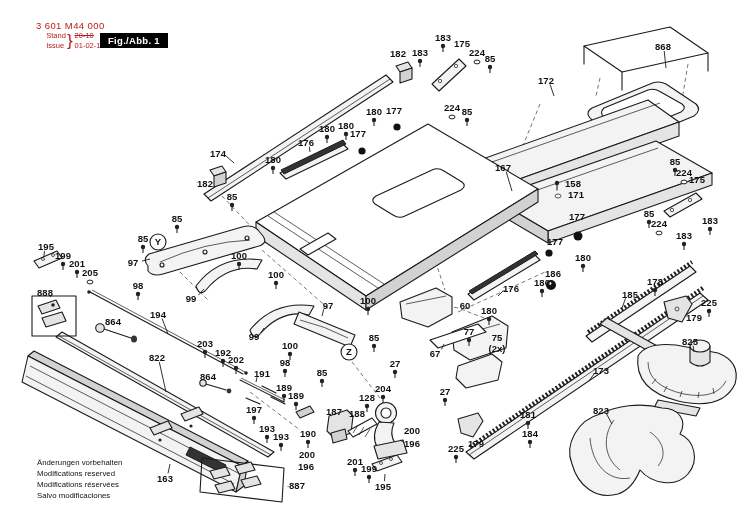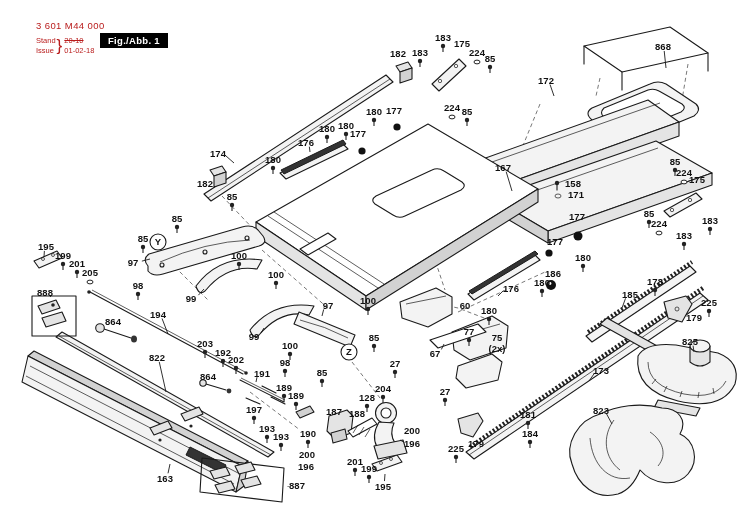--- a/index.html
+++ b/index.html
@@ -1,20 +1,20 @@
 <!DOCTYPE html>
 <html><head>
 <meta charset="utf-8">
 <style>
   html,body{margin:0;padding:0;background:#ffffff;}
   .page{position:relative;width:750px;height:530px;background:#fff;
         font-family:"Liberation Sans",sans-serif;overflow:hidden;}
   .hdr{position:absolute;left:36px;top:20px;color:#b91c1c;}
   .part-no{font-size:9.5px;letter-spacing:.4px;}
-  .issue-row{display:flex;align-items:center;margin-top:5px;}
+  .issue-row{display:flex;align-items:center;justify-content:flex-end;}
   .issue-col{font-size:7.5px;line-height:1.35;}
   .brace{font-size:17px;font-weight:400;margin:0 2px 0 1px;}
   .dates{font-size:7.5px;line-height:1.35;}
   .strike{text-decoration:line-through;}
   .badge{position:absolute;left:100px;top:33px;background:#000;color:#fff;
          font-size:9.5px;font-weight:bold;padding:2px 8px;letter-spacing:.3px;}
   .footer{position:absolute;left:37px;top:458px;font-size:7.8px;line-height:1.4;color:#111;}
   svg{position:absolute;left:0;top:0;}
   .ln{stroke:#1a1a1a;stroke-width:1.1;fill:none;stroke-linejoin:round;stroke-linecap:round;}
   .f0{stroke:#1a1a1a;stroke-width:1.1;fill:#ffffff;stroke-linejoin:round;}
@@ -522,14 +522,20 @@
         <text x="306" y="469.5" text-anchor="middle" class="plabel">196</text>
         <line x1="288.2143164583444" y1="486.0846522890933" x2="288" y2="487" stroke="#1a1a1a" stroke-width="0.9"></line>
         <text x="297" y="488.5" text-anchor="middle" class="plabel">887</text>
         <circle cx="158" cy="242" r="8" fill="#fff" stroke="#1a1a1a" stroke-width="1.1"></circle>
         <text x="158" y="245.2" text-anchor="middle" class="plabel">Y</text>
         <circle cx="349" cy="352" r="8" fill="#fff" stroke="#1a1a1a" stroke-width="1.1"></circle>
         <text x="349" y="355.2" text-anchor="middle" class="plabel">Z</text>
       </g>
   </svg>
 
+  <div class="footer">
+    <div>Änderungen vorbehalten</div>
+    <div>Modifications reserved</div>
+    <div>Modifications réservées</div>
+    <div>Salvo modificaciones</div>
+  </div>
 
 </div>
 
 </body></html>

